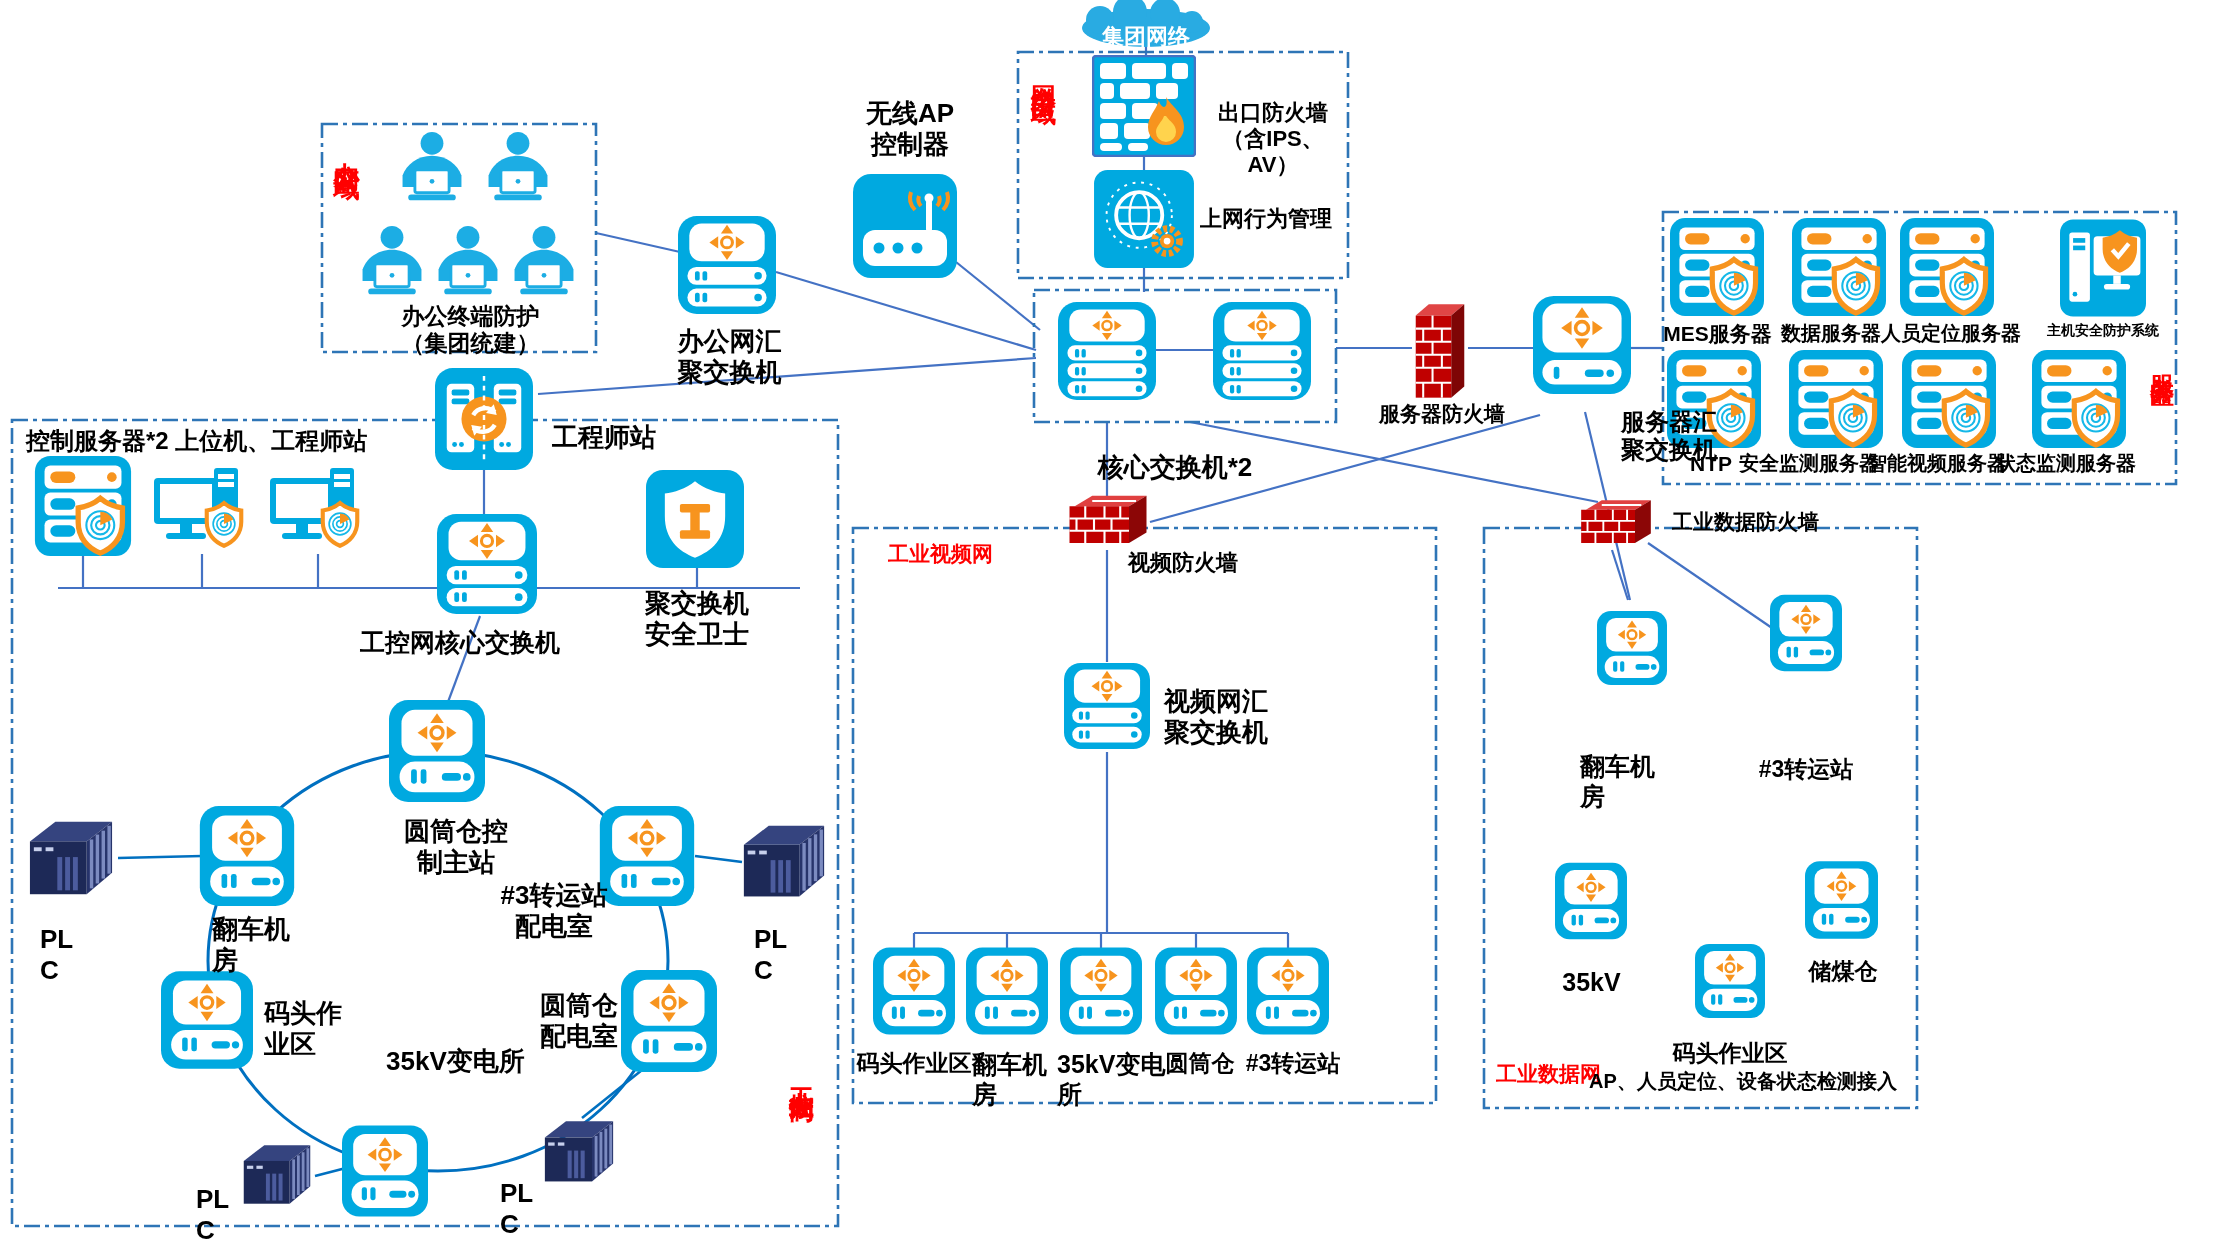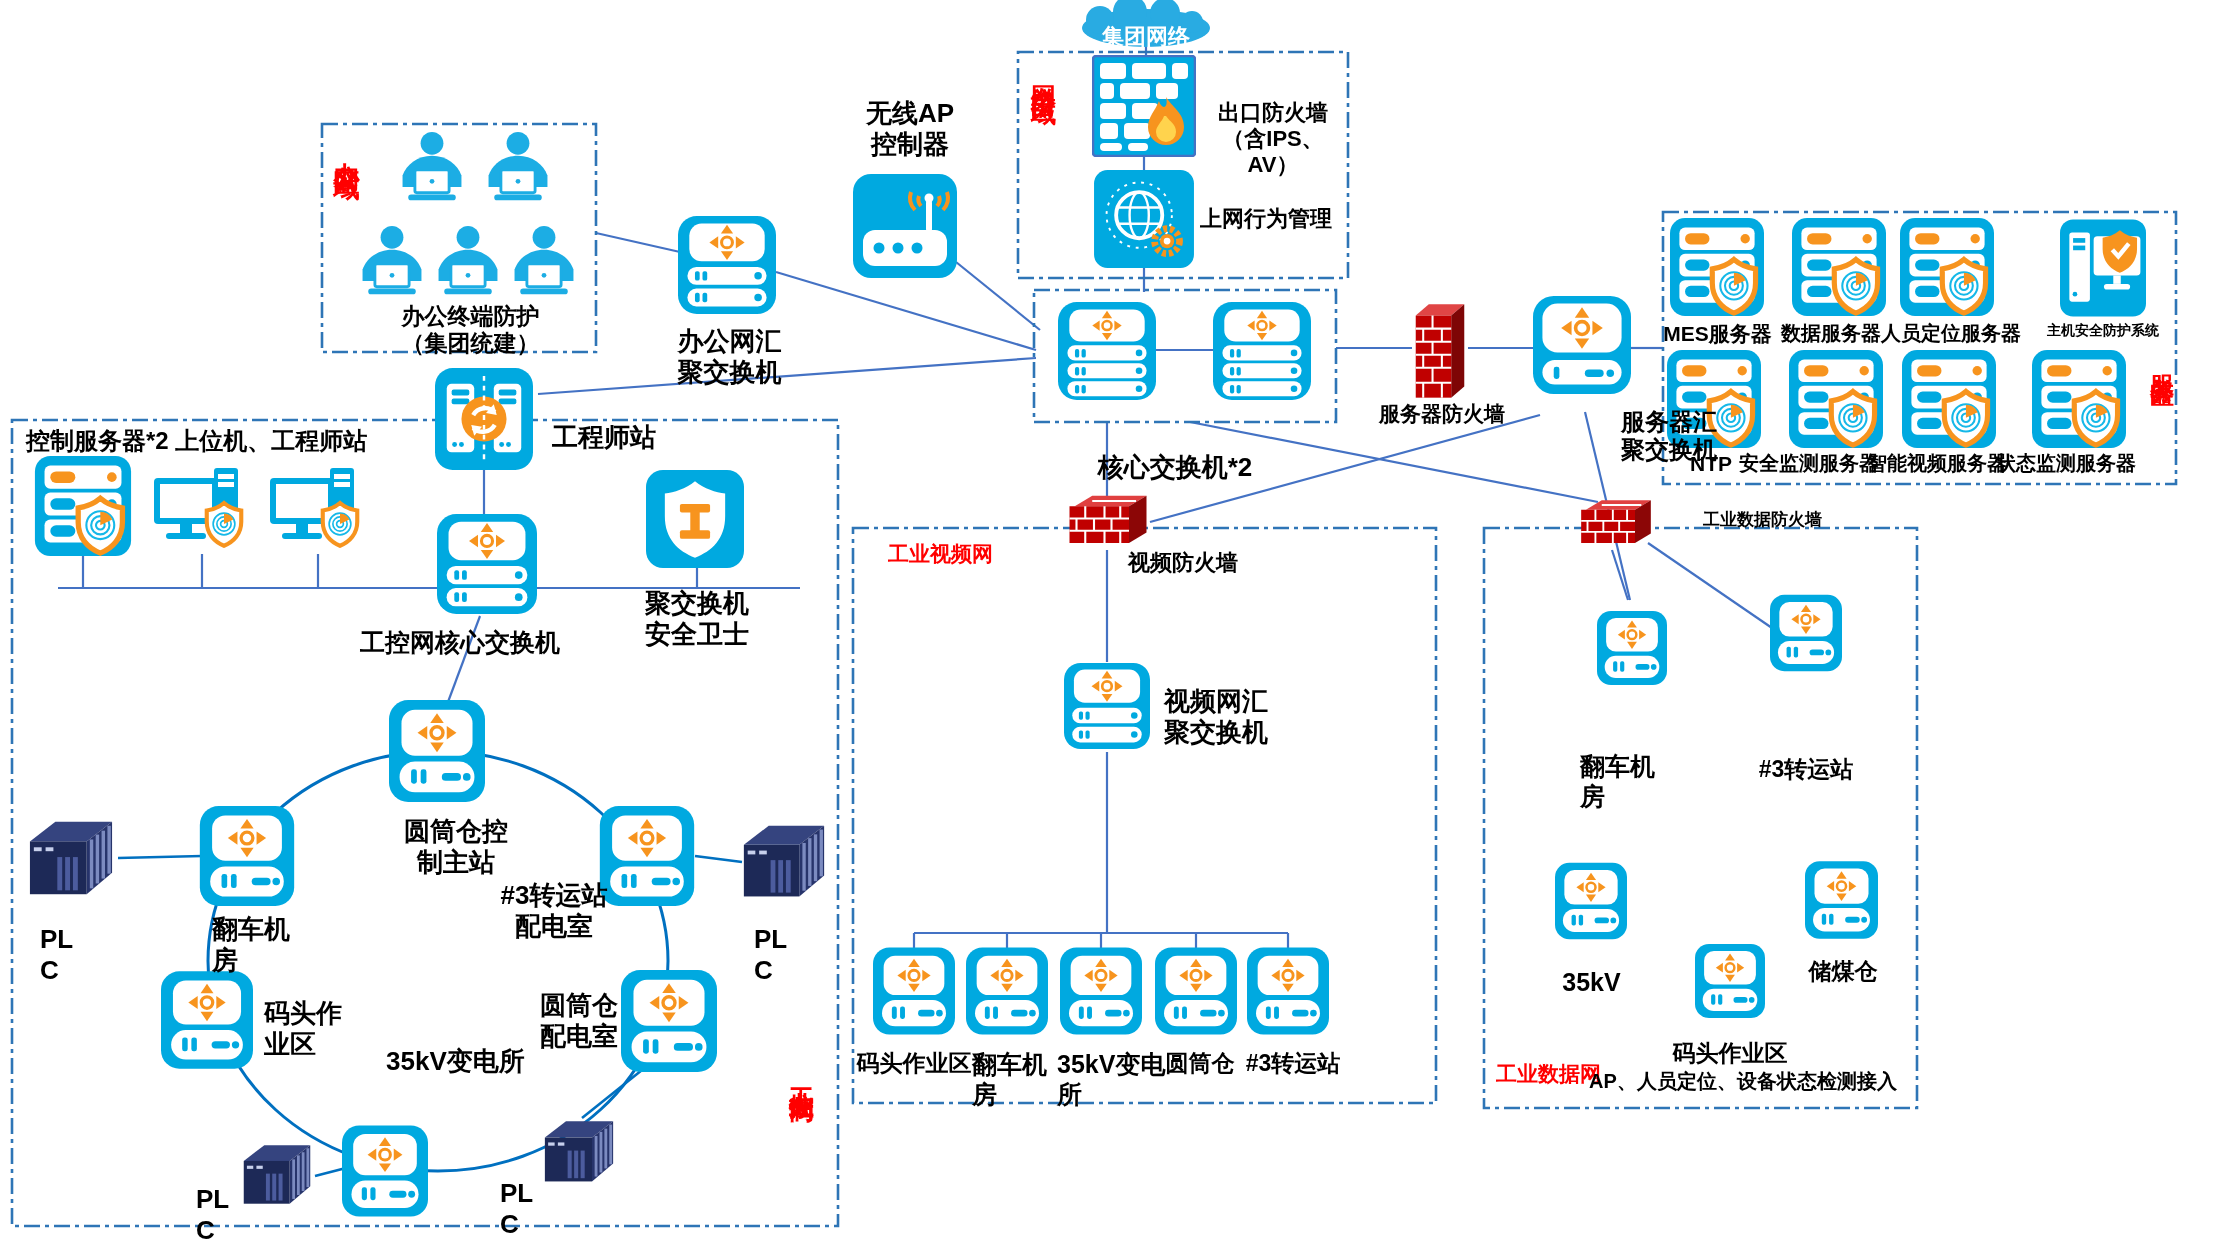--- a/index.html
+++ b/index.html
@@ -459,21 +459,21 @@
 <div class="lbl" style="left:1164px;top:686px;width:124px;font-size:26px;">视频网汇
 聚交换机</div>
 <div class="lbl c" style="left:850px;top:1050px;width:128px;font-size:23px;">码头作业区</div>
 <div class="lbl" style="left:972px;top:1050px;width:85px;font-size:25px;">翻车机
 房</div>
 <div class="lbl" style="left:1057px;top:1050px;width:110px;font-size:25px;">35kV变电
 所</div>
 <div class="lbl c" style="left:1160px;top:1050px;width:80px;font-size:23px;">圆筒仓</div>
 <div class="lbl c" style="left:1241px;top:1050px;width:104px;font-size:23px;">#3转运站</div>
 
-<div class="lbl" style="left:1672px;top:510px;width:160px;font-size:17px;margin-left:31px;">工业数据防火墙</div>
+<div class="lbl" style="left:1672px;top:510px;width:160px;font-size:21px;">工业数据防火墙</div>
 <div class="lbl" style="left:1580px;top:752px;width:85px;font-size:25px;">翻车机
 房</div>
 <div class="lbl c" style="left:1751px;top:756px;width:110px;font-size:23px;">#3转运站</div>
 <div class="lbl c" style="left:1549px;top:968px;width:85px;font-size:25px;">35kV</div>
 <div class="lbl c" style="left:1664px;top:1040px;width:132px;font-size:23px;">码头作业区</div>
 <div class="lbl c" style="left:1801px;top:958px;width:84px;font-size:23px;">储煤仓</div>
 <div class="lbl red" style="left:1496px;top:1062px;width:120px;font-size:21px;">工业数据网</div>
 <div class="lbl c" style="left:1576px;top:1070px;width:334px;font-size:20px;">AP、人员定位、设备状态检测接入</div>
 
 </div>

